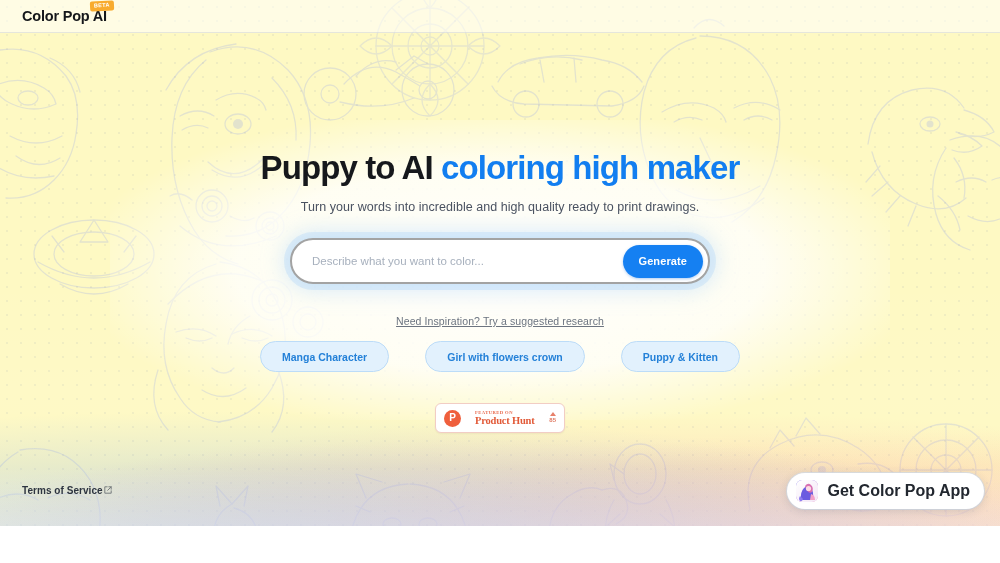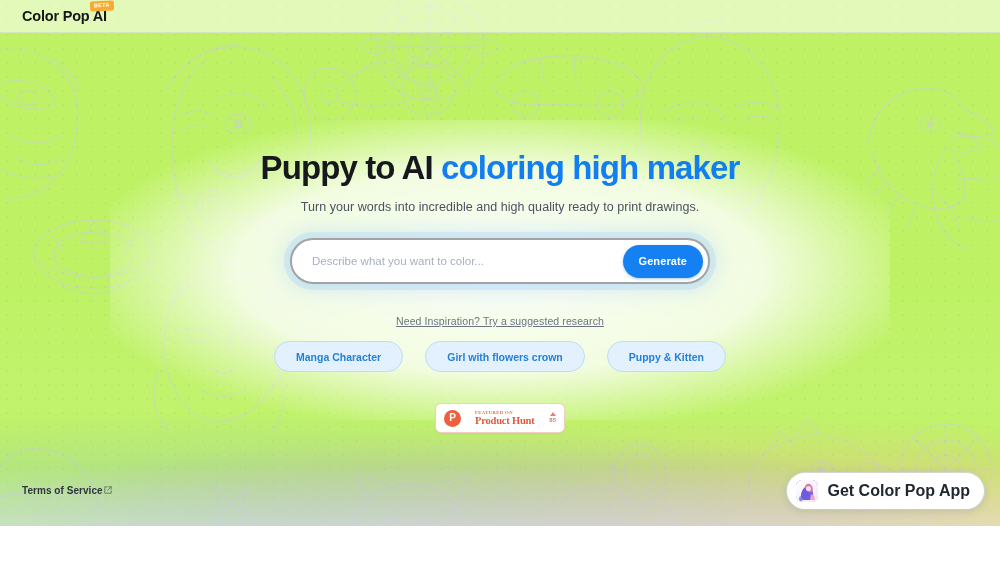--- a/index.html
+++ b/index.html
@@ -3,21 +3,21 @@
 <meta charset="utf-8">
 <style>
   * { margin:0; padding:0; box-sizing:border-box; }
   html, body {
     width:1000px; height:563px; overflow:hidden;
     font-family:"Liberation Sans", sans-serif;
     background:#ffffff;
   }
   #page {
     position:relative; width:1000px; height:526px; overflow:hidden;
-    background:#bef264;
+    background:#fef9c3;
   }
 
   
   .bg-layer { position:absolute; inset:0; pointer-events:none; }
   .bg-art { opacity:.5; }
   .bg-dots {
     background-image:radial-gradient(rgba(140,150,170,.22) 1px, transparent 1px);
     background-size:14px 14px;
     opacity:.55;
   }
@@ -97,21 +97,21 @@
     border-radius:19px; background:#1580f2; color:#ffffff;
     font-family:"Liberation Sans", sans-serif; font-size:11px; font-weight:bold;
     letter-spacing:.1px;
     box-shadow:0 1px 3px rgba(20,110,220,.35);
   }
 
   
   .hint {
     margin-top:31px; font-size:10.5px; color:#6c7480; letter-spacing:.1px;text-decoration:underline;
   }
-  .chips { margin-top:14px; display:flex; gap:22px;justify-content:flex-end; }
+  .chips { margin-top:14px; display:flex; gap:36px;justify-content:flex-end; }
   .chip {
     height:31px; padding:0 21px; border-radius:17px;
     background:#e2f1fd; border:1px solid #bcdcf8;
     color:#2481d8; font-size:10.5px; font-weight:bold;
     display:flex; align-items:center; cursor:pointer; white-space:nowrap;
   }
 
   
   .ph-badge {
     margin-top:31px; width:130px; height:30px;

